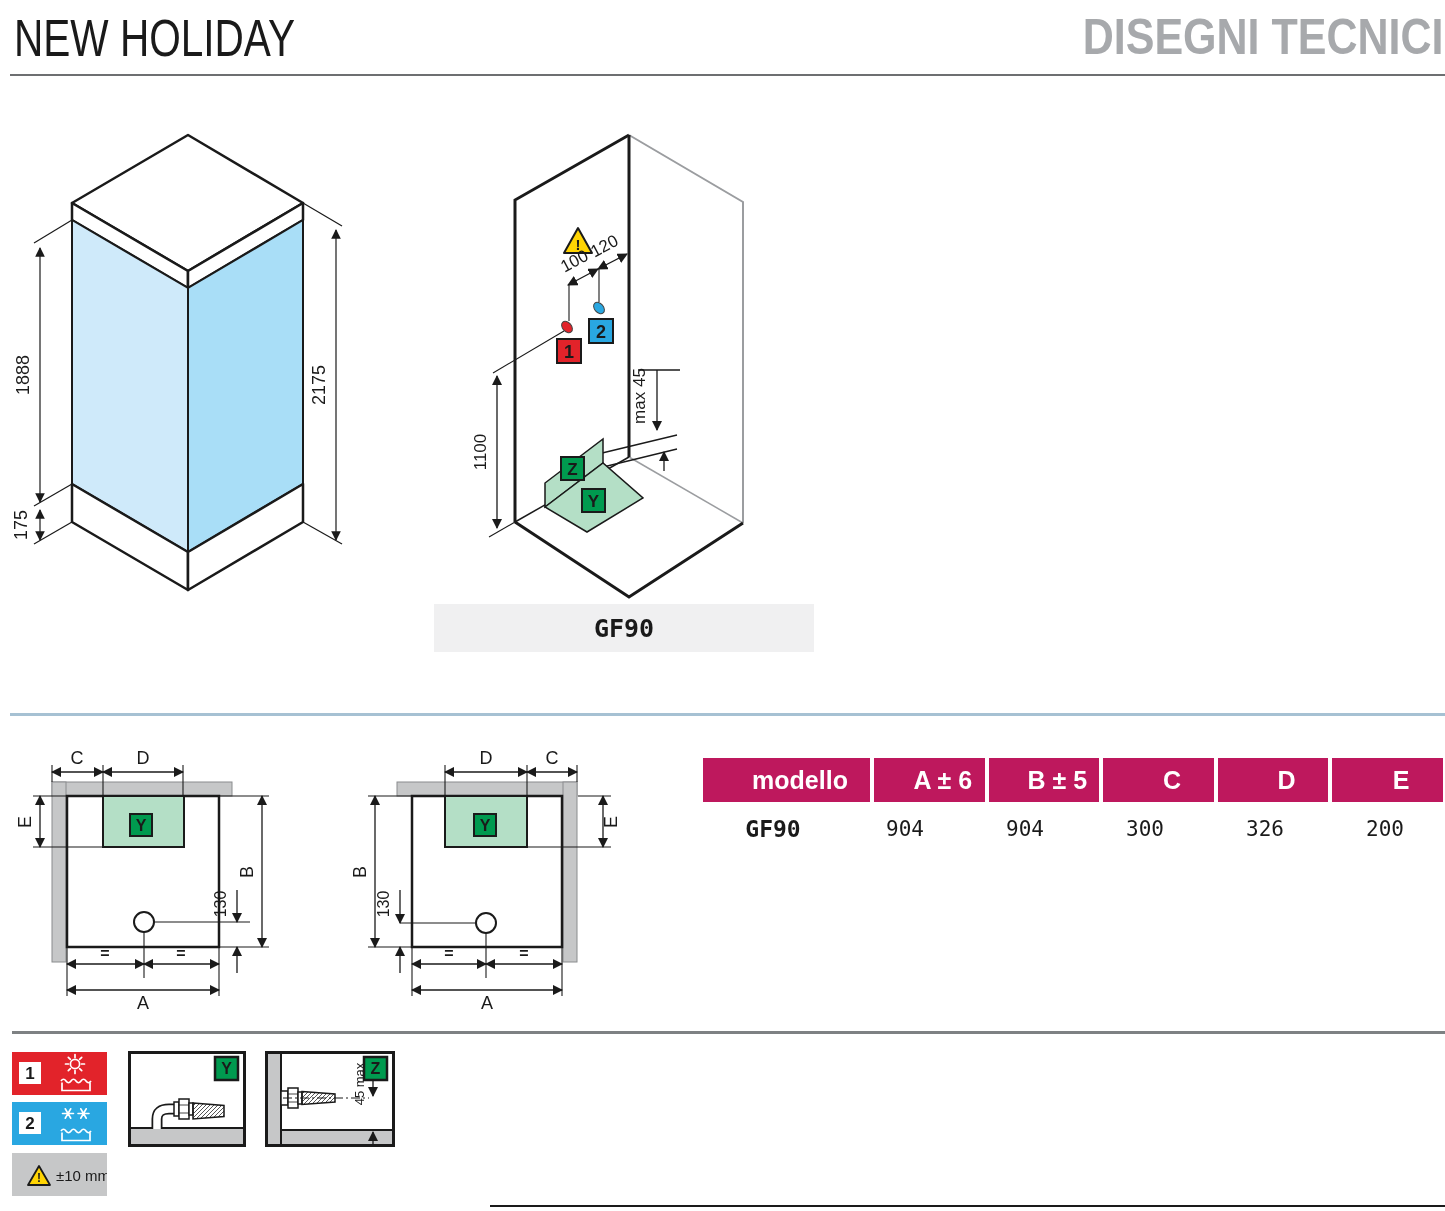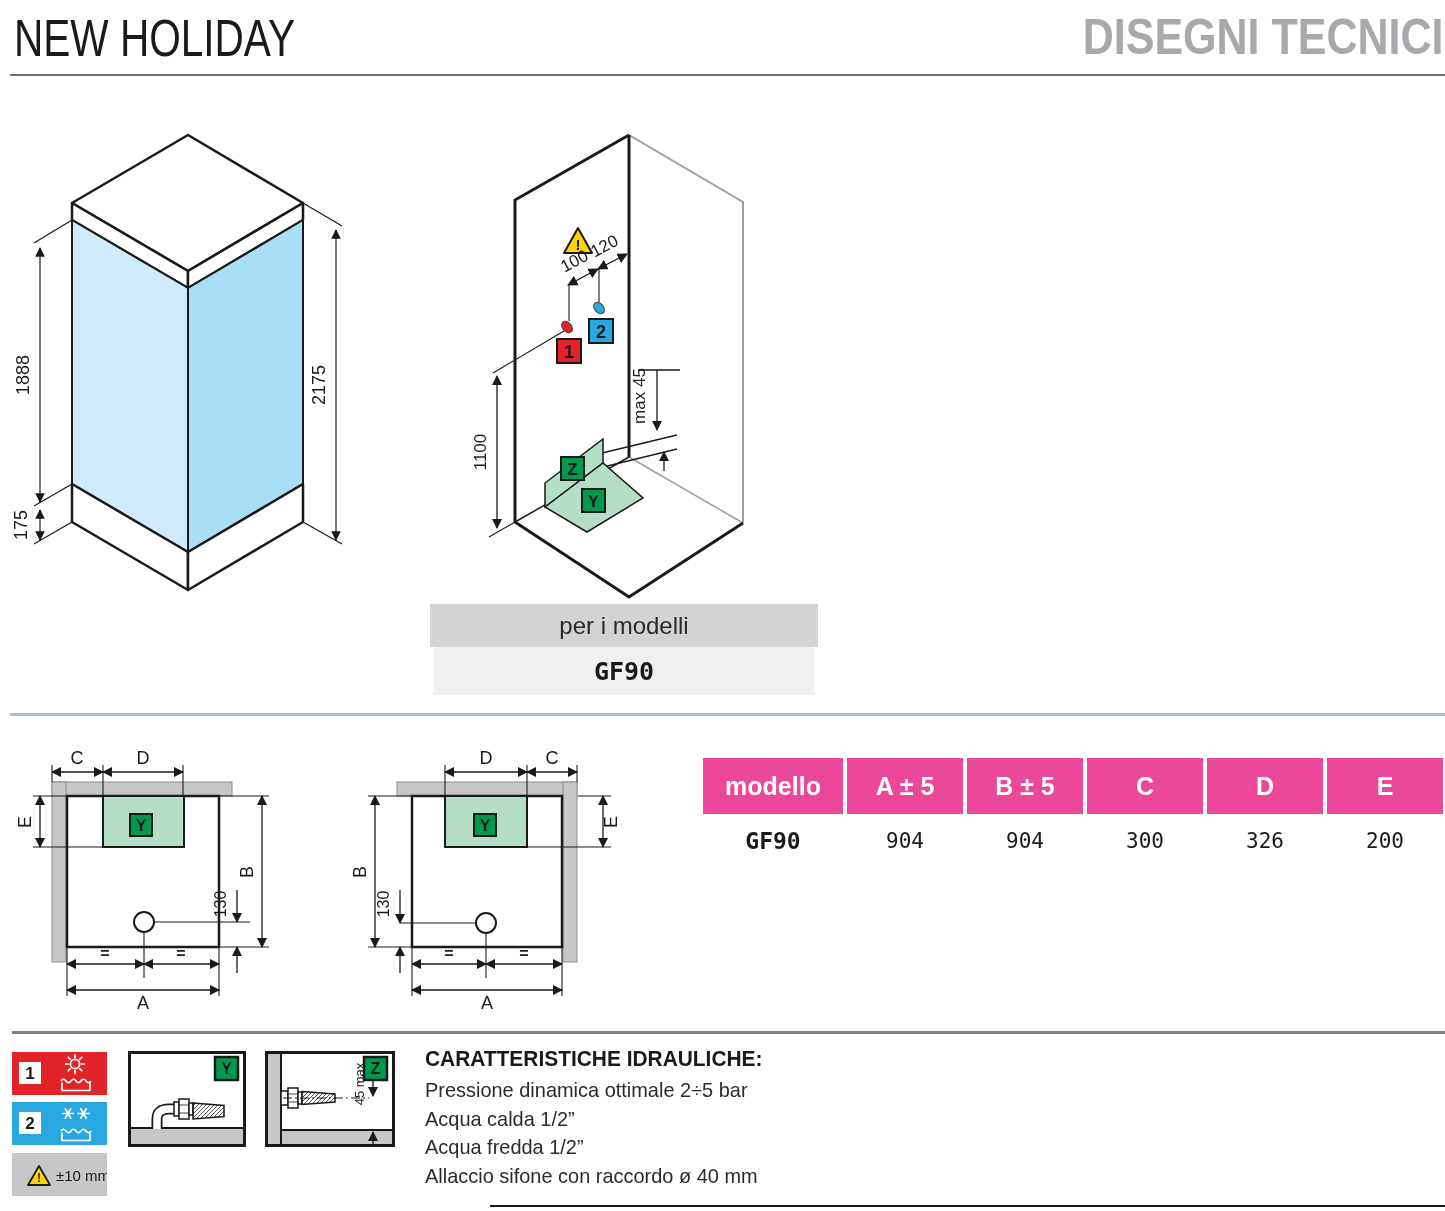--- a/index.html
+++ b/index.html
@@ -20,22 +20,22 @@
   
   .models{left:430px;top:604px;width:388px;}
   .models-label{height:43px;background:#d2d3d4;display:flex;align-items:center;justify-content:center;
                 font-size:24px;color:#2b2b2b;}
   .models-value{height:48px;background:#f0f0f1;margin:0 4px;display:flex;align-items:center;justify-content:center;
                 font-family:"DejaVu Sans Mono",monospace;font-weight:bold;font-size:25px;}
 
   
   .spec-table{left:703px;top:758px;width:740px;}
   .thead{display:flex;gap:4px;}
-  .th{background:#ec4899;color:#fff;font-weight:bold;font-size:25px;height:56px;flex:1;
-      display:flex;align-items:center;justify-content:center;transform-origin:center;}
+  .th{background:#be185d;color:#fff;font-weight:bold;font-size:25px;height:44px;flex:1;
+      display:flex;align-items:center;justify-content:center;transform-origin:center;padding-left:27px;}
   .th-model{flex:0 0 140px;}
   .trow{display:flex;gap:4px;margin-top:11px;}
   .td{flex:1;font-family:"DejaVu Sans Mono",monospace;font-size:21px;height:32px;
       display:flex;align-items:center;justify-content:center;}
   .td-model{flex:0 0 140px;font-weight:bold;font-size:23px;}
 
   
   .hydraulics{left:425px;top:1046px;width:560px;}
   .hyd-title{font-size:22px;font-weight:bold;margin-bottom:4px;transform:scaleX(.95);transform-origin:left;}
   .hyd-line{font-size:21px;line-height:28.5px;transform:scaleX(.95);transform-origin:left;color:#2b2b2b;}
@@ -123,21 +123,20 @@
     <text x="171" y="238" text-anchor="middle" font-size="18" font-weight="bold" fill="#fff">2</text>
     <path d="M115,407 L173,363 L173,339 L115,383 Z" fill="#b4dfc6" stroke="#1a1a1a" stroke-width="1.5"></path>
     <path d="M115,407 L173,363 L213,398 L157,432 Z" fill="#b4dfc6" stroke="#1a1a1a" stroke-width="1.5"></path>
     <rect x="131" y="357" width="23" height="23" fill="#009a4f" stroke="#1a1a1a" stroke-width="2"></rect>
     <text x="142.5" y="375" text-anchor="middle" font-size="17" font-weight="bold" fill="#fff">Z</text>
     <rect x="152" y="389" width="23" height="23" fill="#009a4f" stroke="#1a1a1a" stroke-width="2"></rect>
     <text x="163.5" y="407" text-anchor="middle" font-size="17" font-weight="bold" fill="#fff">Y</text>
   </svg>
 
   <div class="abs models">
-    <div class="models-label">per i modelli</div>
     <div class="models-value">GF90</div>
   </div>
 
   <div class="abs rule-blue"></div>
 
   <svg class="abs" style="left:15px;top:740px" width="300" height="285" viewBox="0 0 300 285">
     <defs>
       <marker id="ah3" viewBox="0 0 10 10" refX="9" refY="5" markerWidth="8" markerHeight="8" orient="auto-start-reverse">
         <path d="M0,0 L10,5 L0,10 Z" fill="#1a1a1a"></path>
       </marker>
@@ -226,21 +225,21 @@
     <text transform="translate(36,132) rotate(-90)" text-anchor="middle" font-size="18">B</text>
     <text transform="translate(59,164) rotate(-90)" text-anchor="middle" font-size="16">130</text>
     <text x="119" y="219" text-anchor="middle" font-size="16" font-weight="bold">=</text>
     <text x="194" y="219" text-anchor="middle" font-size="16" font-weight="bold">=</text>
     <text x="157" y="269" text-anchor="middle" font-size="18">A</text>
   </svg>
 
   <div class="abs spec-table">
     <div class="thead">
       <div class="th th-model">modello</div>
-      <div class="th">A ± 5</div>
+      <div class="th">A ± 6</div>
       <div class="th">B ± 5</div>
       <div class="th">C</div>
       <div class="th">D</div>
       <div class="th">E</div>
     </div>
     <div class="trow">
       <div class="td td-model">GF90</div>
       <div class="td">904</div>
       <div class="td">904</div>
       <div class="td">300</div>
@@ -335,23 +334,16 @@
       <path d="M37,40.5 L70,43 L70,51 L37,53.5 Z" fill="url(#hatchZ)" stroke="#1a1a1a" stroke-width="1.5"></path>
       <path d="M18,47 L104,47" stroke="#1a1a1a" stroke-width="1" stroke-dasharray="9 3 2 3"></path>
     </g>
     <path d="M108,14 L108,45" stroke="#1a1a1a" stroke-width="1.3" marker-end="url(#ahz)"></path>
     <path d="M108,93 L108,81" stroke="#1a1a1a" stroke-width="1.3" marker-end="url(#ahz)"></path>
     <text transform="translate(99,33) rotate(-90)" text-anchor="middle" font-size="13">45 max</text>
     <rect x="99" y="6" width="23" height="23" fill="#009a4f" stroke="#1a1a1a" stroke-width="2.5"></rect>
     <text x="110.5" y="23" text-anchor="middle" font-size="16" font-weight="bold" fill="#fff">Z</text>
   </svg>
 
-  <div class="abs hydraulics">
-    <div class="hyd-title">CARATTERISTICHE IDRAULICHE:</div>
-    <div class="hyd-line">Pressione dinamica ottimale 2÷5 bar</div>
-    <div class="hyd-line">Acqua calda 1/2”</div>
-    <div class="hyd-line">Acqua fredda 1/2”</div>
-    <div class="hyd-line">Allaccio sifone con raccordo ø 40 mm</div>
-  </div>
 
   <div class="abs rule-bottom"></div>
 
 </div>
 
 </body></html>

